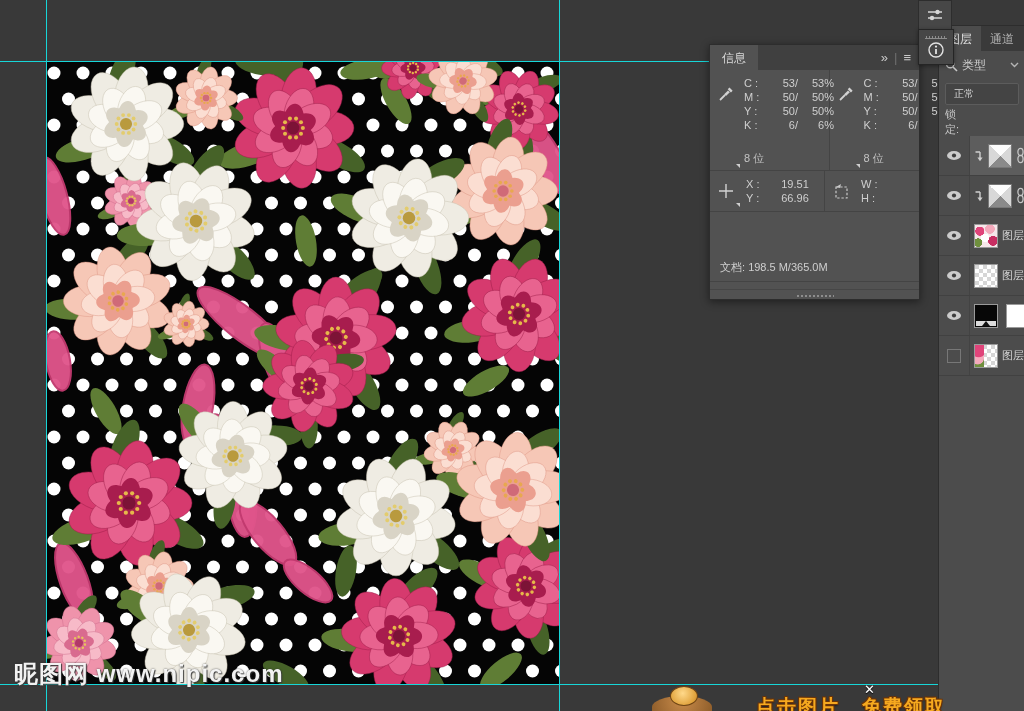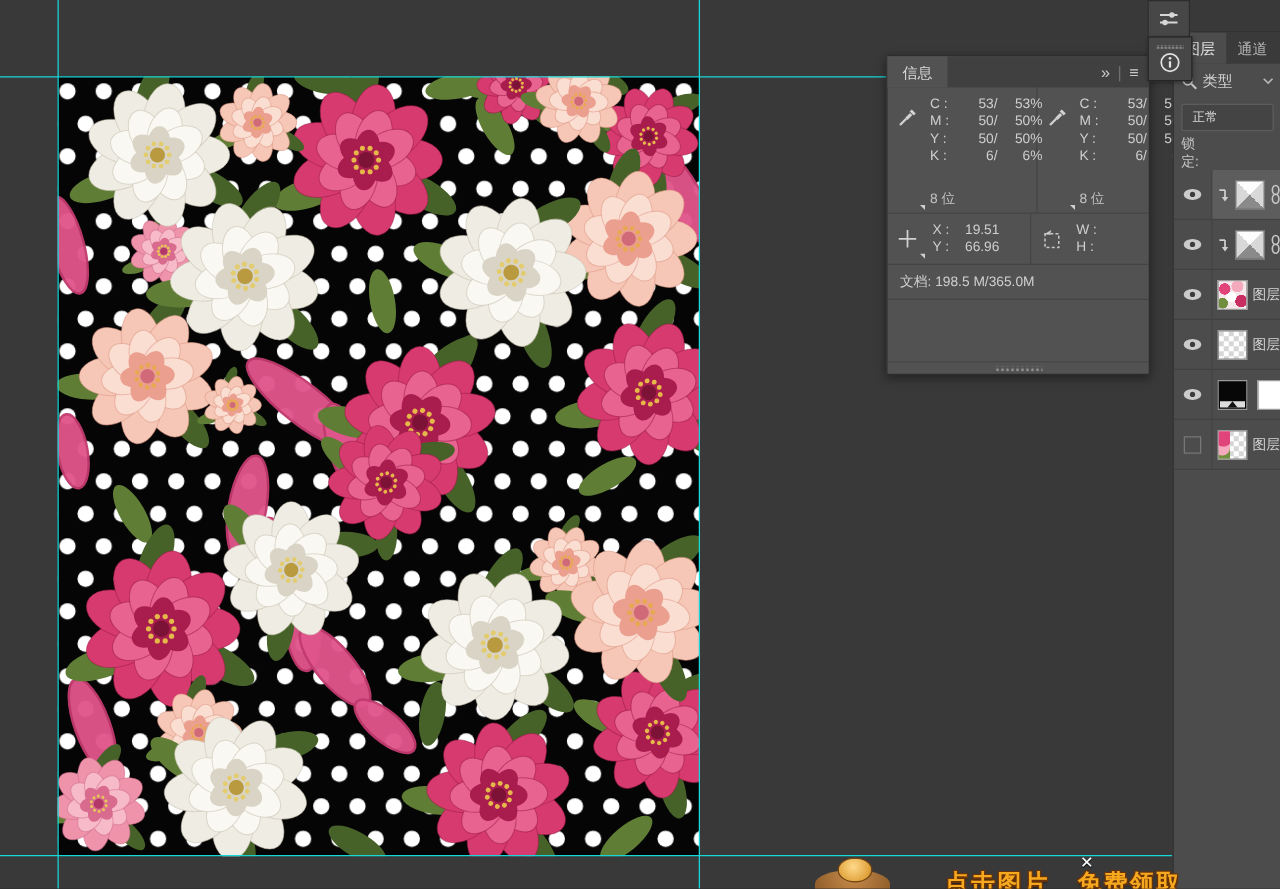--- a/index.html
+++ b/index.html
@@ -27,22 +27,22 @@
   .ip-lines{flex:1;}
   .irow{display:flex;line-height:14px;}
   .irow .lk{width:24px;text-align:left;}
   .irow .lv{width:30px;text-align:right;}
   .irow .lp{width:36px;text-align:right;}
   .ip-depth{margin-top:19px;color:#c3c3c3;}
   .ip-row2{display:flex;border-bottom:1px solid #444;flex:none;}
   .ip-quad2{width:50%;padding:6px 6px 6px 8px;display:flex;gap:8px;}
   .ip-quad2.qleft{border-right:1px solid #444;}
   .prow .lk{width:26px;}
-  .prow .lv{width:46px;text-align:left;}
-  .ip-doc{padding:6px 10px;border-bottom:1px solid #444;flex:none;color:#cfcfcf;}
+  .prow .lv{width:46px;text-align:center;}
+  .ip-doc{padding:6px 10px;border-bottom:1px solid #444;flex:none;color:#cfcfcf;margin-top:42px;}
   .ip-fill{flex:1;}
   .ip-grip{height:9px;border-top:1px solid #464646;display:flex;justify-content:center;align-items:center;flex:none;}
   .grip-dots{width:38px;height:4px;
      background-image:radial-gradient(#8d8d8d 1px,transparent 1.3px);
      background-size:4px 4px;background-position:0 1px;}
   .tri-dn{position:absolute;right:-2px;bottom:-2px;width:0;height:0;
      border-left:4px solid transparent;border-right:0 solid transparent;border-top:4px solid #cfcfcf;}
   
   .dock-box{position:absolute;background:#474747;border:1px solid #2d2d2d;z-index:12;
      display:flex;align-items:center;justify-content:center;}
@@ -1390,20 +1390,21 @@
             <div class="eyebox"></div>
           </div>
           <div class="lr-body">
             <div class="thumb th-fp"></div>
             <span class="lname">图层</span>
           </div>
         </div>
       </div>
   </div>
 
+  <div id="watermark">昵图网 www.nipic.com</div>
   <div id="promo">
     <div class="mascot-body"></div>
     <div class="mascot-head"></div>
     <span class="promo-text" id="promo-a">点击图片</span>
     <span class="promo-text" id="promo-b">免费领取</span>
     <span id="promo-close">✕</span>
   </div>
 
 </div>
 

